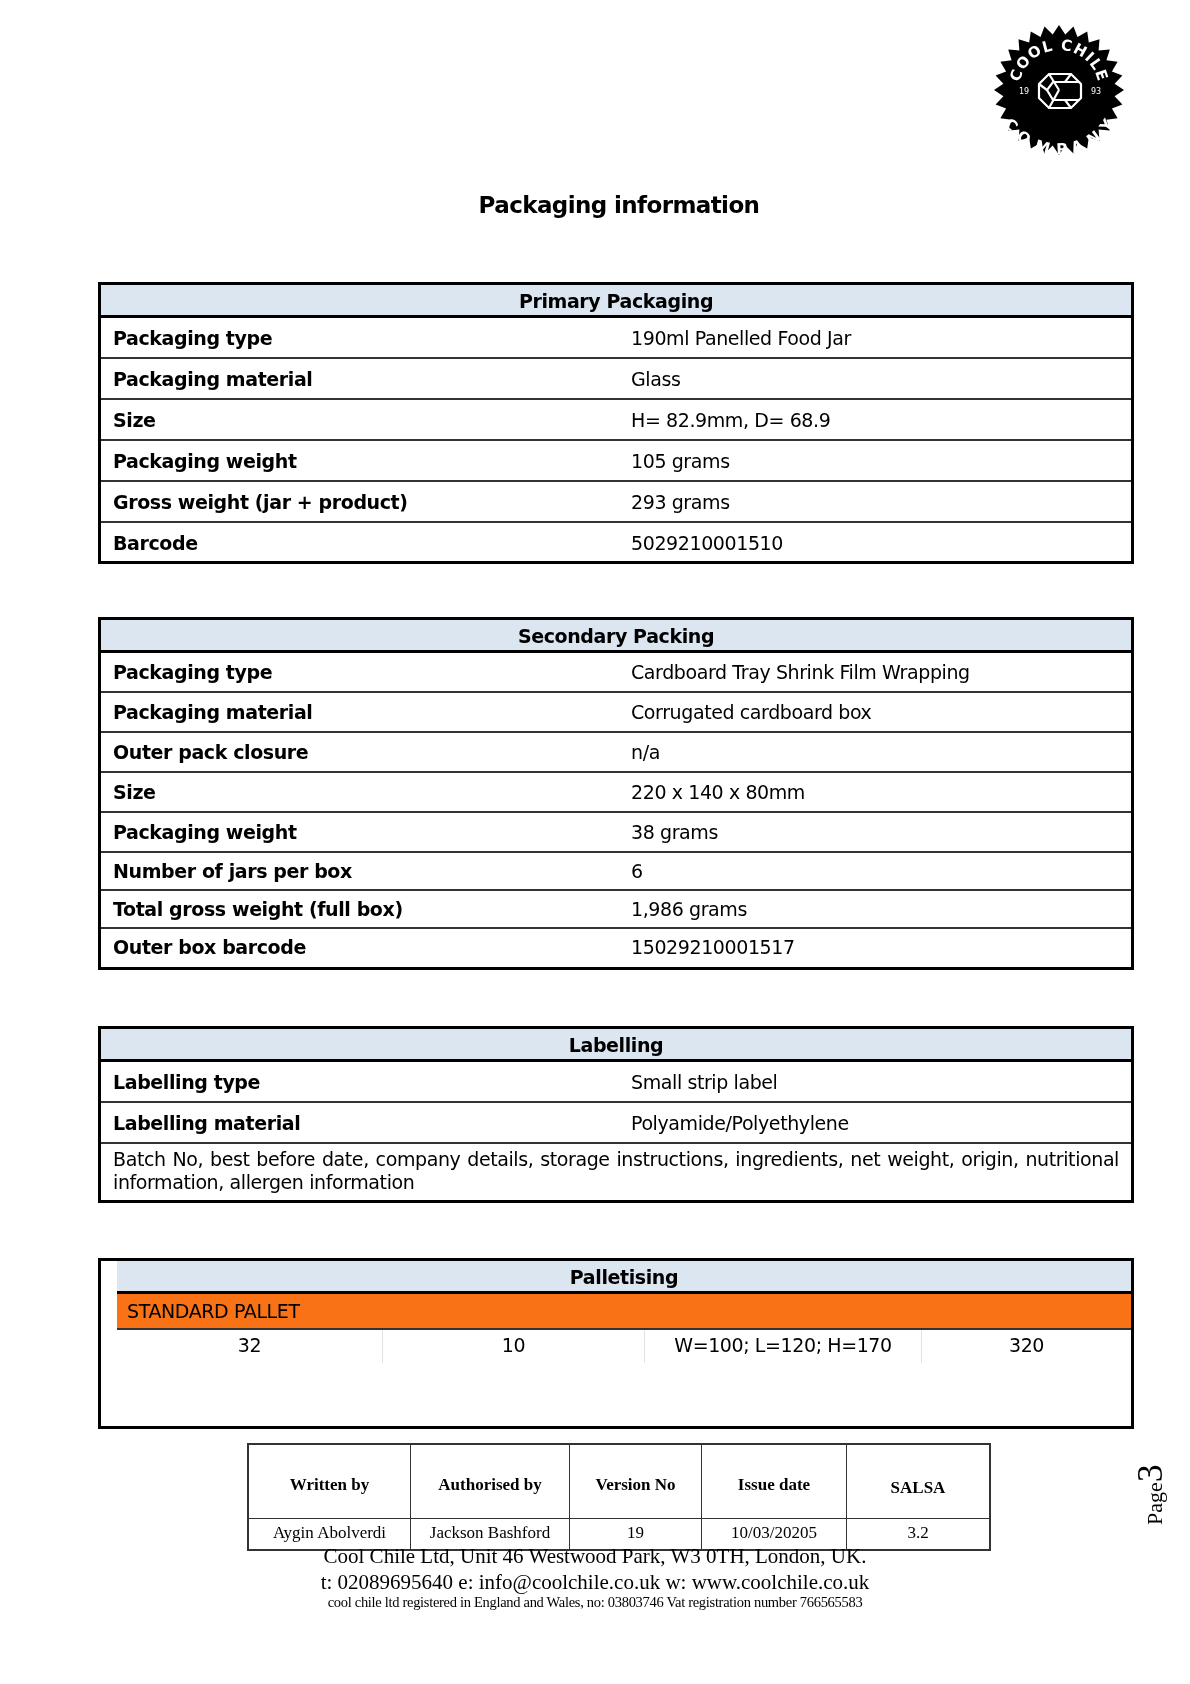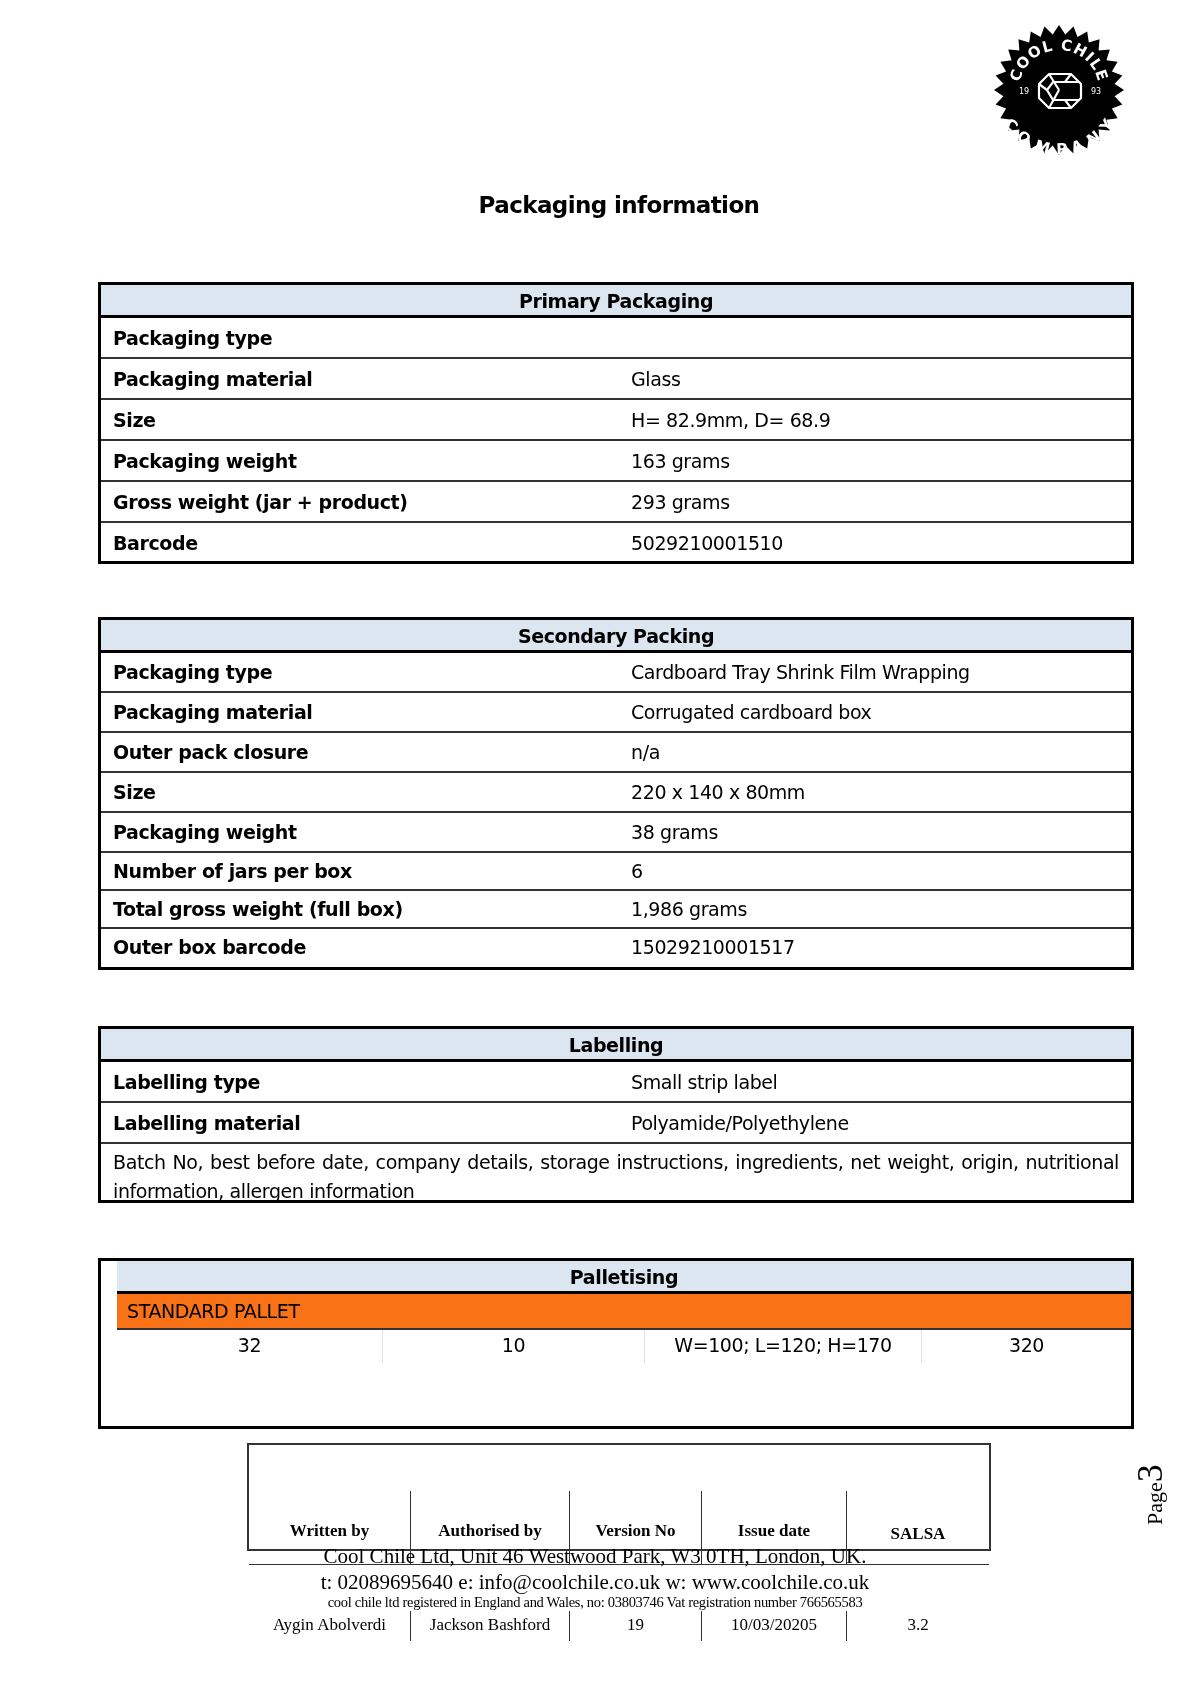--- a/index.html
+++ b/index.html
@@ -27,41 +27,41 @@
     #primary { top: 282px; height: 282px; }
     #primary .row { height: 41px; line-height: 40px; }
     #primary .row:last-child { height: 40px; }
 
     #secondary { top: 617px; height: 353px; }
     #secondary .row { height: 40px; line-height: 39px; }
     #secondary .row.short { height: 38px; line-height: 37px; }
 
     #labelling { top: 1026px; height: 177px; }
     #labelling .row { height: 41px; line-height: 40px; }
-    #labelling .wide { padding: 4px 12px 0 12px; line-height: 29px; text-align: justify;
+    #labelling .wide { padding: 4px 12px 0 12px; line-height: 23px; text-align: justify;
                        text-align-last: left; }
 
     #pallet { top: 1258px; height: 171px; font-size: 19px; padding-left: 16px; }
     #pallet .sub { height: 36px; background: #f97316; border-bottom: 2px solid #333;
                    box-sizing: border-box; padding-left: 10px; line-height: 34px; }
     #pallet .grid { display: flex; }
     #pallet .cell { text-align: center; box-sizing: border-box; border-right: 1px solid #e2e2e2; }
     #pallet .cell:last-child { border-right: none; }
     #pallet .c1 { width: 266px; } #pallet .c2 { width: 262px; }
     #pallet .c3 { width: 277px; } #pallet .c4 { flex: 1; }
     #pallet .colhdr { height: 64px; border-bottom: 2px solid #333; box-sizing: border-box; }
     #pallet .colhdr .cell { display: flex; align-items: center; justify-content: center;
                             line-height: 28px; height: 62px; padding: 0 18px; }
     #pallet .vals .cell { height: 33px; line-height: 31px; }
 
     
     .sign { position: absolute; left: 247px; top: 1443px; width: 744px; height: 108px;
             border: 2px solid #333; box-sizing: border-box;
             font-family: "Liberation Serif", serif; }
-    .sign .r { display: flex; margin-top: 46px; }
+    .sign .r { display: flex; }
     .sign .h { height: 74px; border-bottom: 1px solid #333; box-sizing: border-box; }
     .sign .h .c { font-weight: bold; font-size: 17px; padding-top: 30px; }
     .sign .h .c.last { padding-top: 33px; }
     .sign .d .c { font-size: 17px; height: 30px; line-height: 28px; }
     .sign .c { text-align: center; border-right: 1px solid #333; box-sizing: border-box; }
     .sign .c:last-child { border-right: none; }
     .sign .w1 { width: 162px; } .sign .w2 { width: 159px; } .sign .w3 { width: 132px; }
     .sign .w4 { width: 145px; } .sign .w5 { flex: 1; }
 
     .page-no { position: absolute; left: 1114px; top: 1470px; width: 70px; height: 40px;
@@ -106,32 +106,33 @@
     </g>
   </svg>
 </div>
 
 <div class="title">Packaging information</div>
 
 <div class="tbl" id="primary">
   <div class="hdr">Primary Packaging</div>
   <div class="row">
       <div class="k">Packaging type</div>
+      <div class="v">190ml Panelled Food Jar</div>
     </div>
   <div class="row">
       <div class="k">Packaging material</div>
       <div class="v">Glass</div>
     </div>
   <div class="row">
       <div class="k">Size</div>
       <div class="v">H= 82.9mm, D= 68.9</div>
     </div>
   <div class="row">
       <div class="k">Packaging weight</div>
-      <div class="v">163 grams</div>
+      <div class="v">105 grams</div>
     </div>
   <div class="row">
       <div class="k">Gross weight (jar + product)</div>
       <div class="v">293 grams</div>
     </div>
   <div class="row">
       <div class="k">Barcode</div>
       <div class="v">5029210001510</div>
     </div>
 </div>

